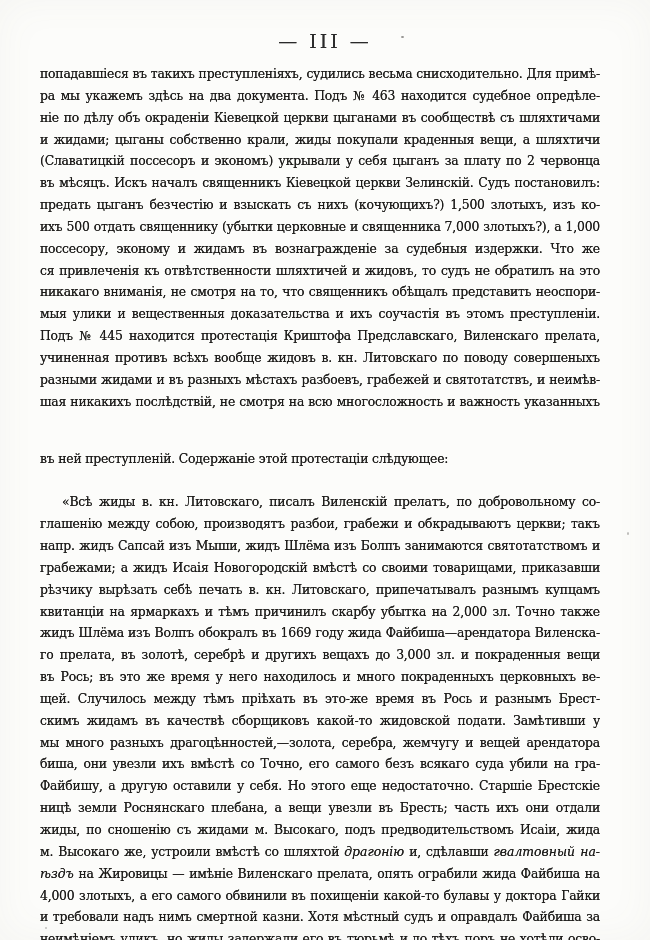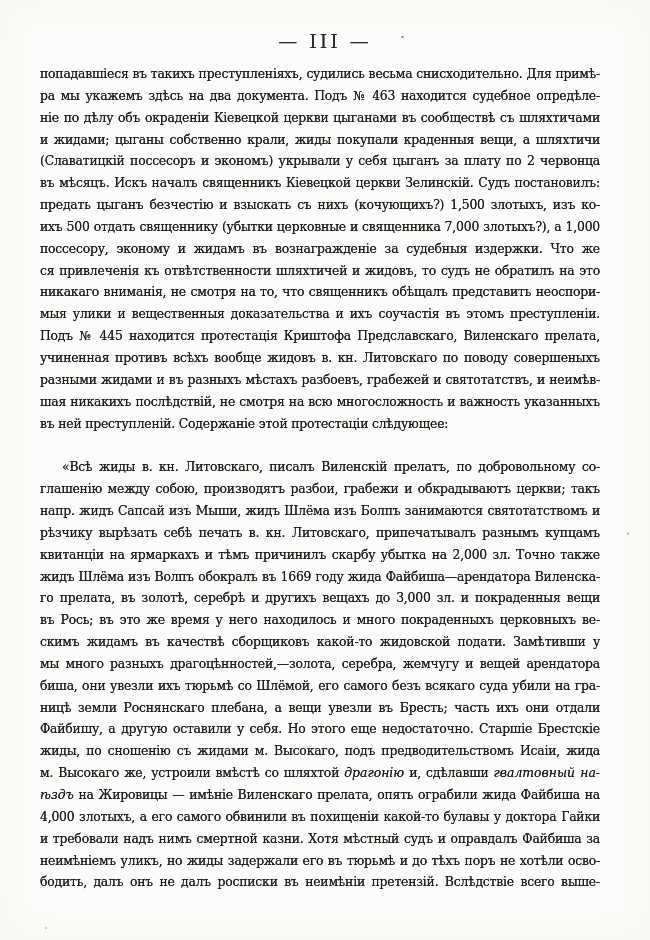--- a/index.html
+++ b/index.html
@@ -39,21 +39,21 @@
     line-height: 21.85px;
     height: 21.85px;
     overflow: hidden;
     letter-spacing: -0.2px;
     color: #1d1c1a;
     text-align: justify;
     text-align-last: justify;
     text-shadow: 0 0 0.6px rgba(25,24,22,0.85);
   }
   .line.indent { text-indent: 22px; margin-top: 22px; }
-  .line.para-end { text-align-last: left; }
+  .line.para-end { text-align-last: left; margin-top: 35px; }
   .line i { letter-spacing: 0; }
   .speck {
     position: absolute;
     background: rgba(60,58,54,0.55);
     border-radius: 50%;
   }
   .speck.s1 { left: 401px; top: 36px; width: 3px; height: 2px; }
   .speck.s2 { left: 627px; top: 532px; width: 2px; height: 3px; opacity: .6; }
   .speck.s3 { left: 45px;  top: 927px; width: 2px; height: 2px; opacity: .55; }
   .speck.s4 { left: 544px; top: 227px; width: 2px; height: 2px; opacity: .5; }
@@ -86,30 +86,32 @@
         <div class="line">Подъ № 445 находится протестація Криштофа Предславскаго, Виленскаго прелата,</div>
         <div class="line">учиненная противъ всѣхъ вообще жидовъ в. кн. Литовскаго по поводу совершеныхъ</div>
         <div class="line">разными жидами и въ разныхъ мѣстахъ разбоевъ, грабежей и святотатствъ, и неимѣв-</div>
         <div class="line">шая никакихъ послѣдствій, не смотря на всю многосложность и важность указанныхъ</div>
         <div class="line para-end">въ ней преступленій. Содержаніе этой протестаціи слѣдующее:</div>
       </div>
       <div class="paragraph">
         <div class="line indent">«Всѣ жиды в. кн. Литовскаго, писалъ Виленскій прелатъ, по добровольному со-</div>
         <div class="line">глашенію между собою, производятъ разбои, грабежи и обкрадываютъ церкви; такъ</div>
         <div class="line">напр. жидъ Сапсай изъ Мыши, жидъ Шлёма изъ Болпъ занимаются святотатствомъ и</div>
+        <div class="line">грабежами; а жидъ Исаія Новогородскій вмѣстѣ со своими товарищами, приказавши</div>
         <div class="line">рѣзчику вырѣзать себѣ печать в. кн. Литовскаго, припечатывалъ разнымъ купцамъ</div>
         <div class="line">квитанціи на ярмаркахъ и тѣмъ причинилъ скарбу убытка на 2,000 зл. Точно также</div>
         <div class="line">жидъ Шлёма изъ Волпъ обокралъ въ 1669 году жида Файбиша—арендатора Виленска-</div>
         <div class="line">го прелата, въ золотѣ, серебрѣ и другихъ вещахъ до 3,000 зл. и покраденныя вещи свезъ</div>
         <div class="line">въ Рось; въ это же время у него находилось и много покраденныхъ церковныхъ ве-</div>
+        <div class="line">щей. Случилось между тѣмъ пріѣхать въ это-же время въ Рось и разнымъ Брест-</div>
         <div class="line">скимъ жидамъ въ качествѣ сборщиковъ какой-то жидовской подати. Замѣтивши у Шлё-</div>
         <div class="line">мы много разныхъ драгоцѣнностей,—золота, серебра, жемчугу и вещей арендатора Фай-</div>
-        <div class="line">биша, они увезли ихъ тюрьмѣ со Шлёмой, его самого безъ всякаго суда убили на гра-</div>
+        <div class="line">биша, они увезли ихъ вмѣстѣ со Точно, его самого безъ всякаго суда убили на гра-</div>
+        <div class="line">Файбишу, а другую оставили у себя. Но этого еще недостаточно. Старшіе Брестскіе</div>
         <div class="line">ницѣ земли Роснянскаго плебана, а вещи увезли въ Бресть; часть ихъ они отдали</div>
-        <div class="line">Файбишу, а другую оставили у себя. Но этого еще недостаточно. Старшіе Брестскіе</div>
         <div class="line">жиды, по сношенію съ жидами м. Высокаго, подъ предводительствомъ Исаіи, жида изъ</div>
         <div class="line">м. Высокаго же, устроили вмѣстѣ со шляхтой <i>драгонію</i> и, сдѣлавши <i>гвалтовный на-</i></div>
         <div class="line"><i>ѣздъ</i> на Жировицы — имѣніе Виленскаго прелата, опять ограбили жида Файбиша на</div>
         <div class="line">4,000 злотыхъ, а его самого обвинили въ похищеніи какой-то булавы у доктора Гайки</div>
         <div class="line">и требовали надъ нимъ смертной казни. Хотя мѣстный судъ и оправдалъ Файбиша за</div>
         <div class="line">неимѣніемъ уликъ, но жиды задержали его въ тюрьмѣ и до тѣхъ поръ не хотѣли осво-</div>
         <div class="line">бодить, далъ онъ не далъ росписки въ неимѣніи претензій. Вслѣдствіе всего выше-</div>
       </div>
     </div>
 </div>

